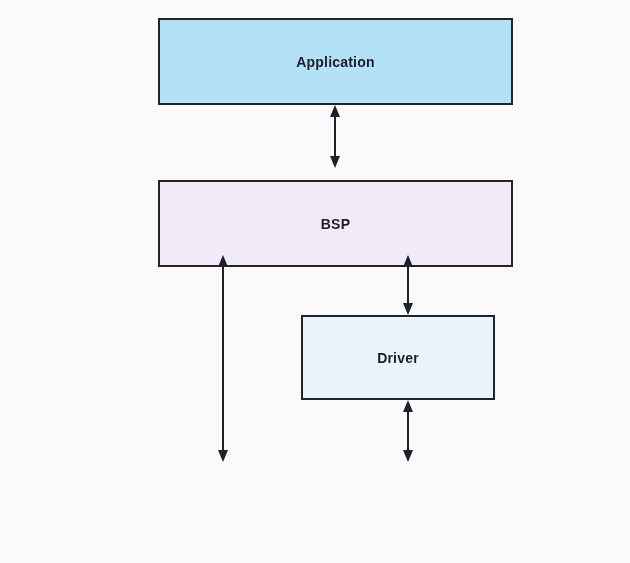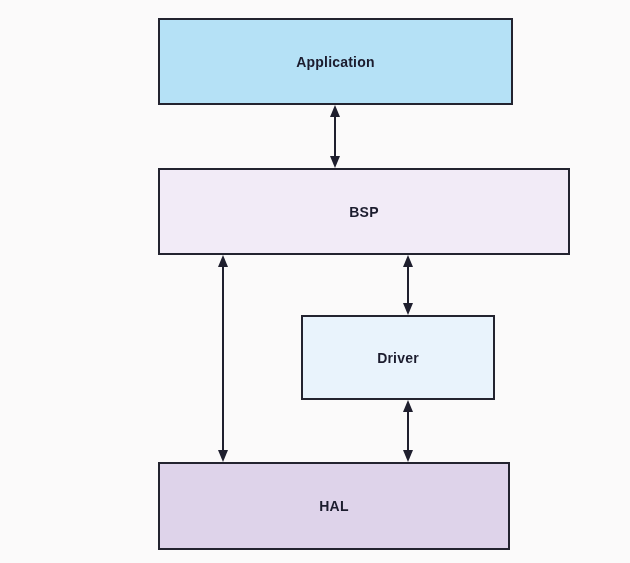--- a/index.html
+++ b/index.html
@@ -35,22 +35,22 @@
   }
   .box-application {
     left: 150px;
     top: 18px;
     width: 355px;
     height: 87px;
     background: #b5e1f6;
   }
   .box-bsp {
     left: 150px;
-    top: 168px;
-    width: 412px;
+    top: 180px;
+    width: 355px;
     height: 87px;
     background: #f2ebf7;
     justify-content: center;
   }
   .box-driver {
     left: 293px;
     top: 315px;
     width: 194px;
     height: 85px;
     background: #e9f3fc;
@@ -88,23 +88,20 @@
   </div>
 
   <div class="box box-bsp">
     <span class="box-label">BSP</span>
   </div>
 
   <div class="box box-driver">
     <span class="box-label">Driver</span>
   </div>
 
-  <div class="box box-hal">
-    <span class="box-label">HAL</span>
-  </div>
 
   <svg class="arrow-layer" width="630" height="563" viewBox="0 0 630 563" xmlns="http://www.w3.org/2000/svg">
 
     <g>
       <line class="arrow-line" x1="327" y1="117" x2="327" y2="156"></line>
       <polygon class="arrow-head" points="327,105 322,117 332,117"></polygon>
       <polygon class="arrow-head" points="327,168 322,156 332,156"></polygon>
     </g>
 
     <g>

